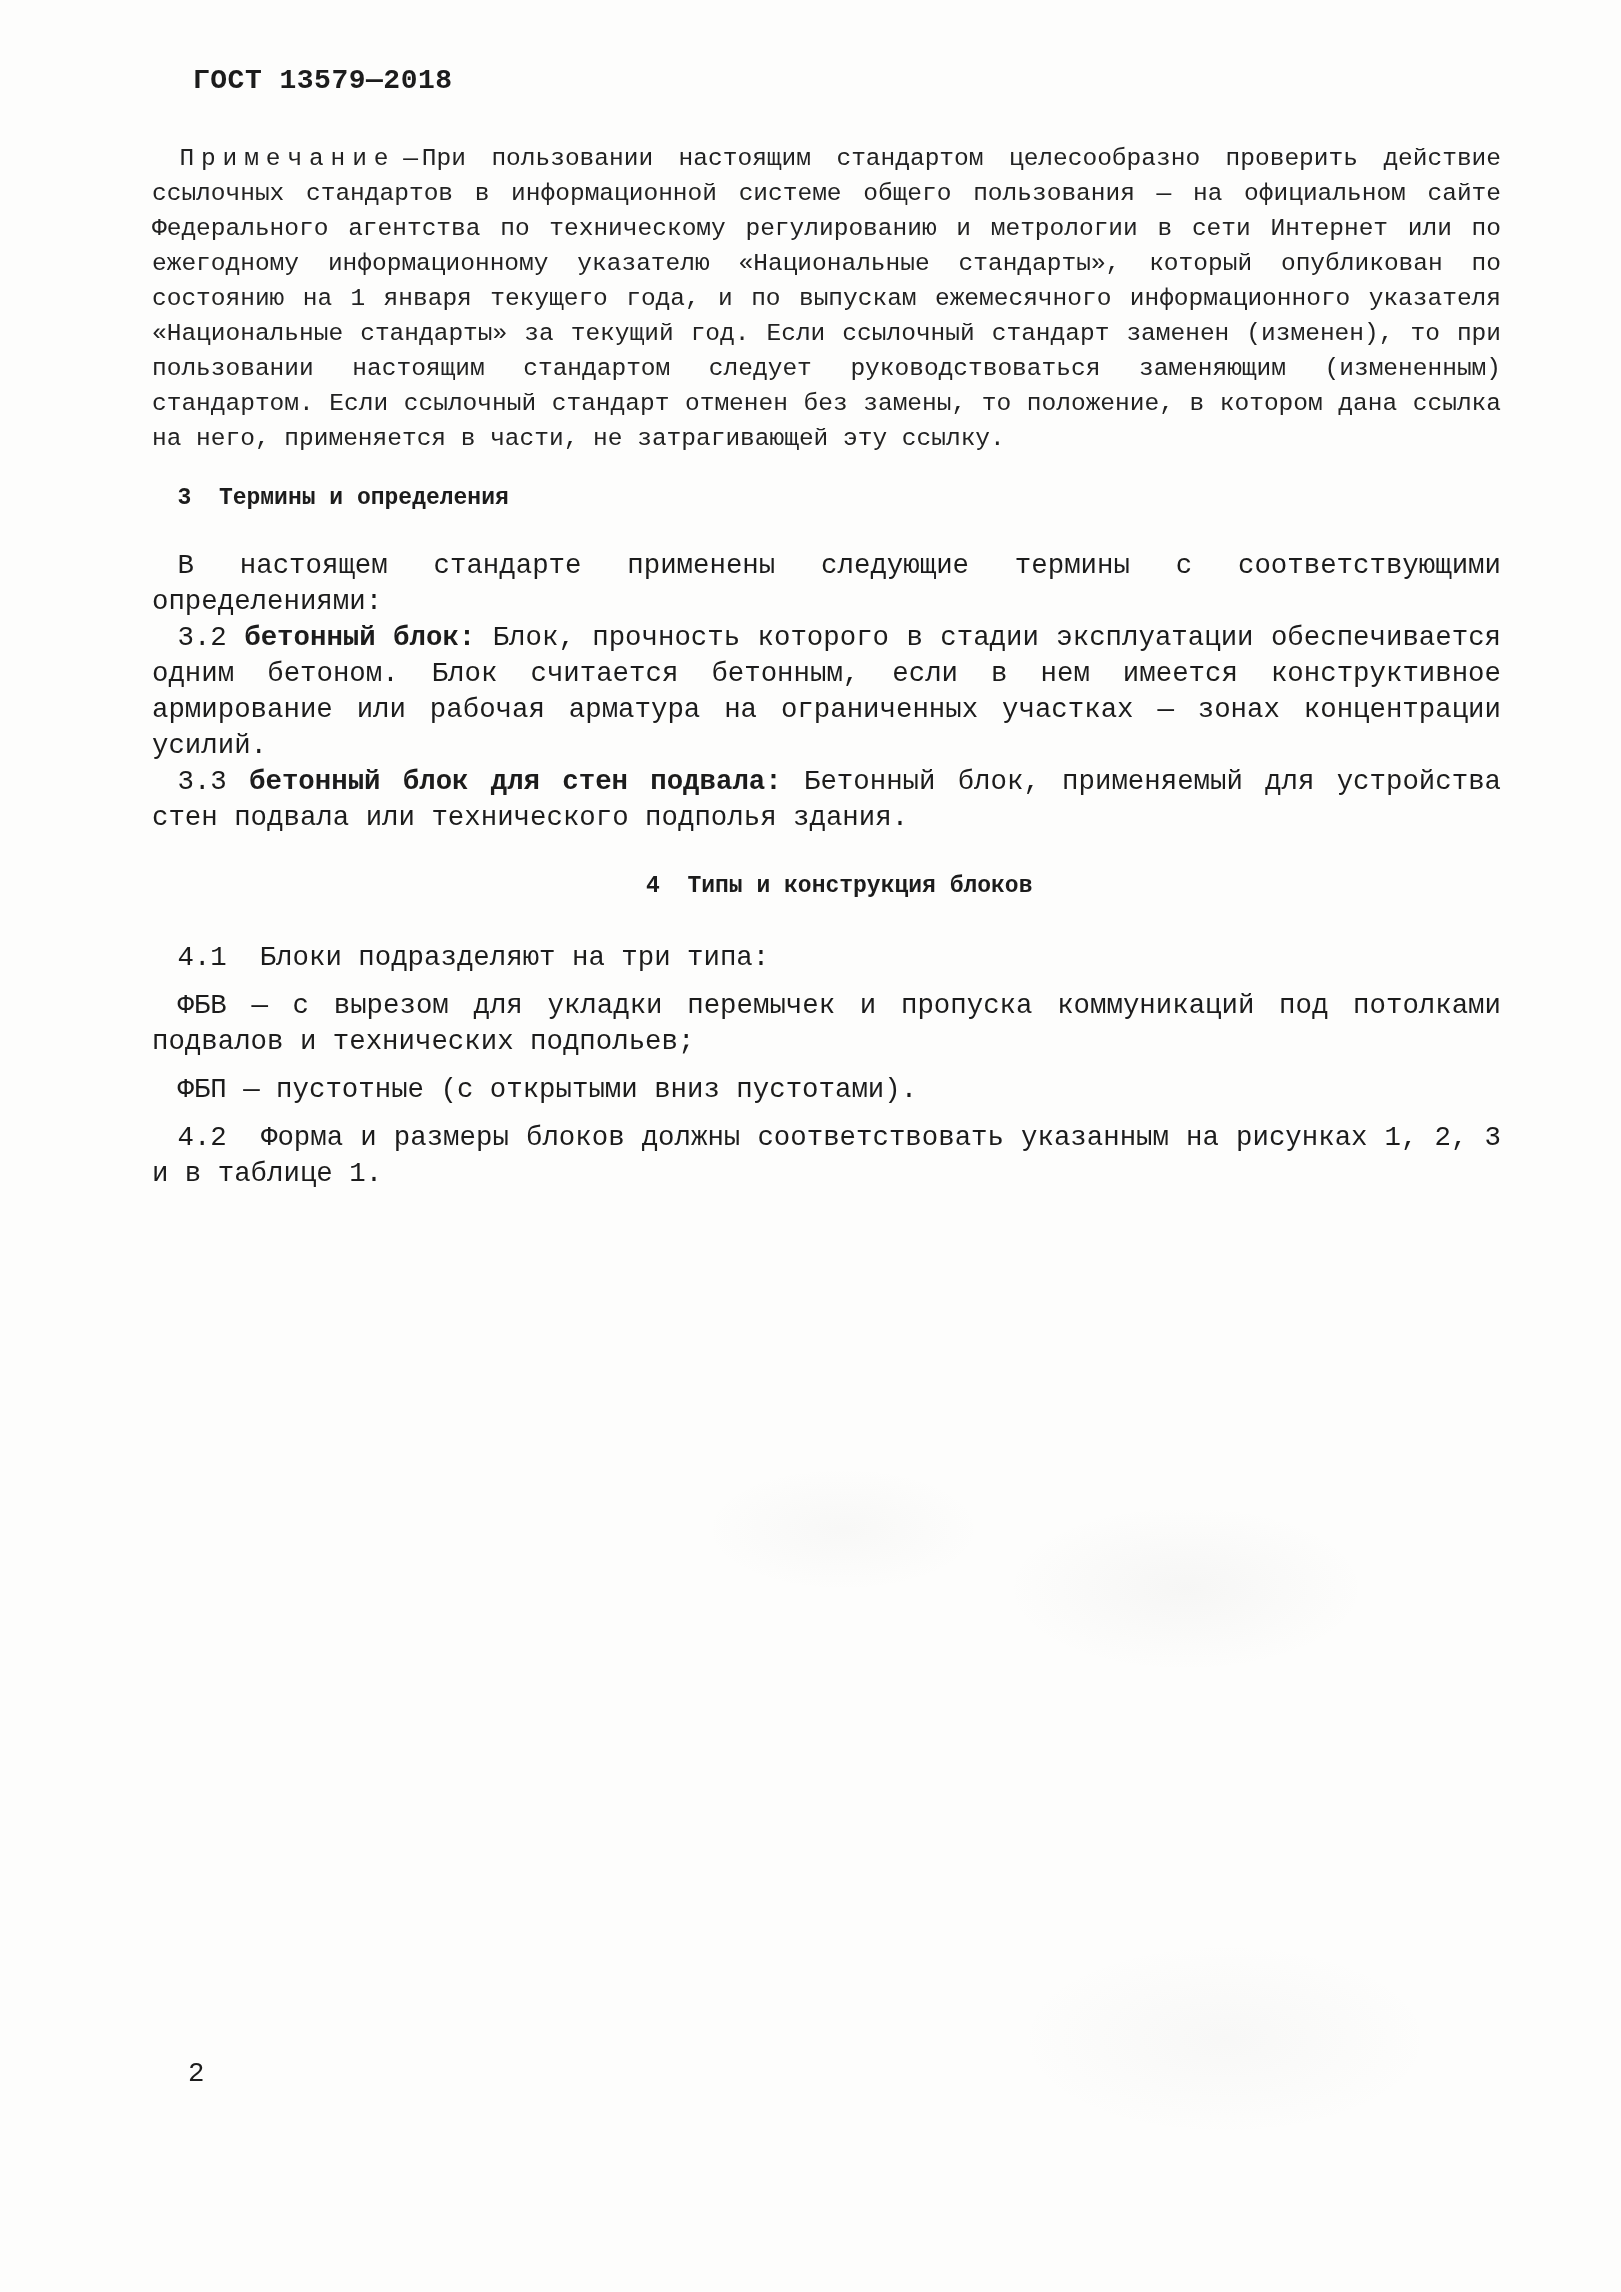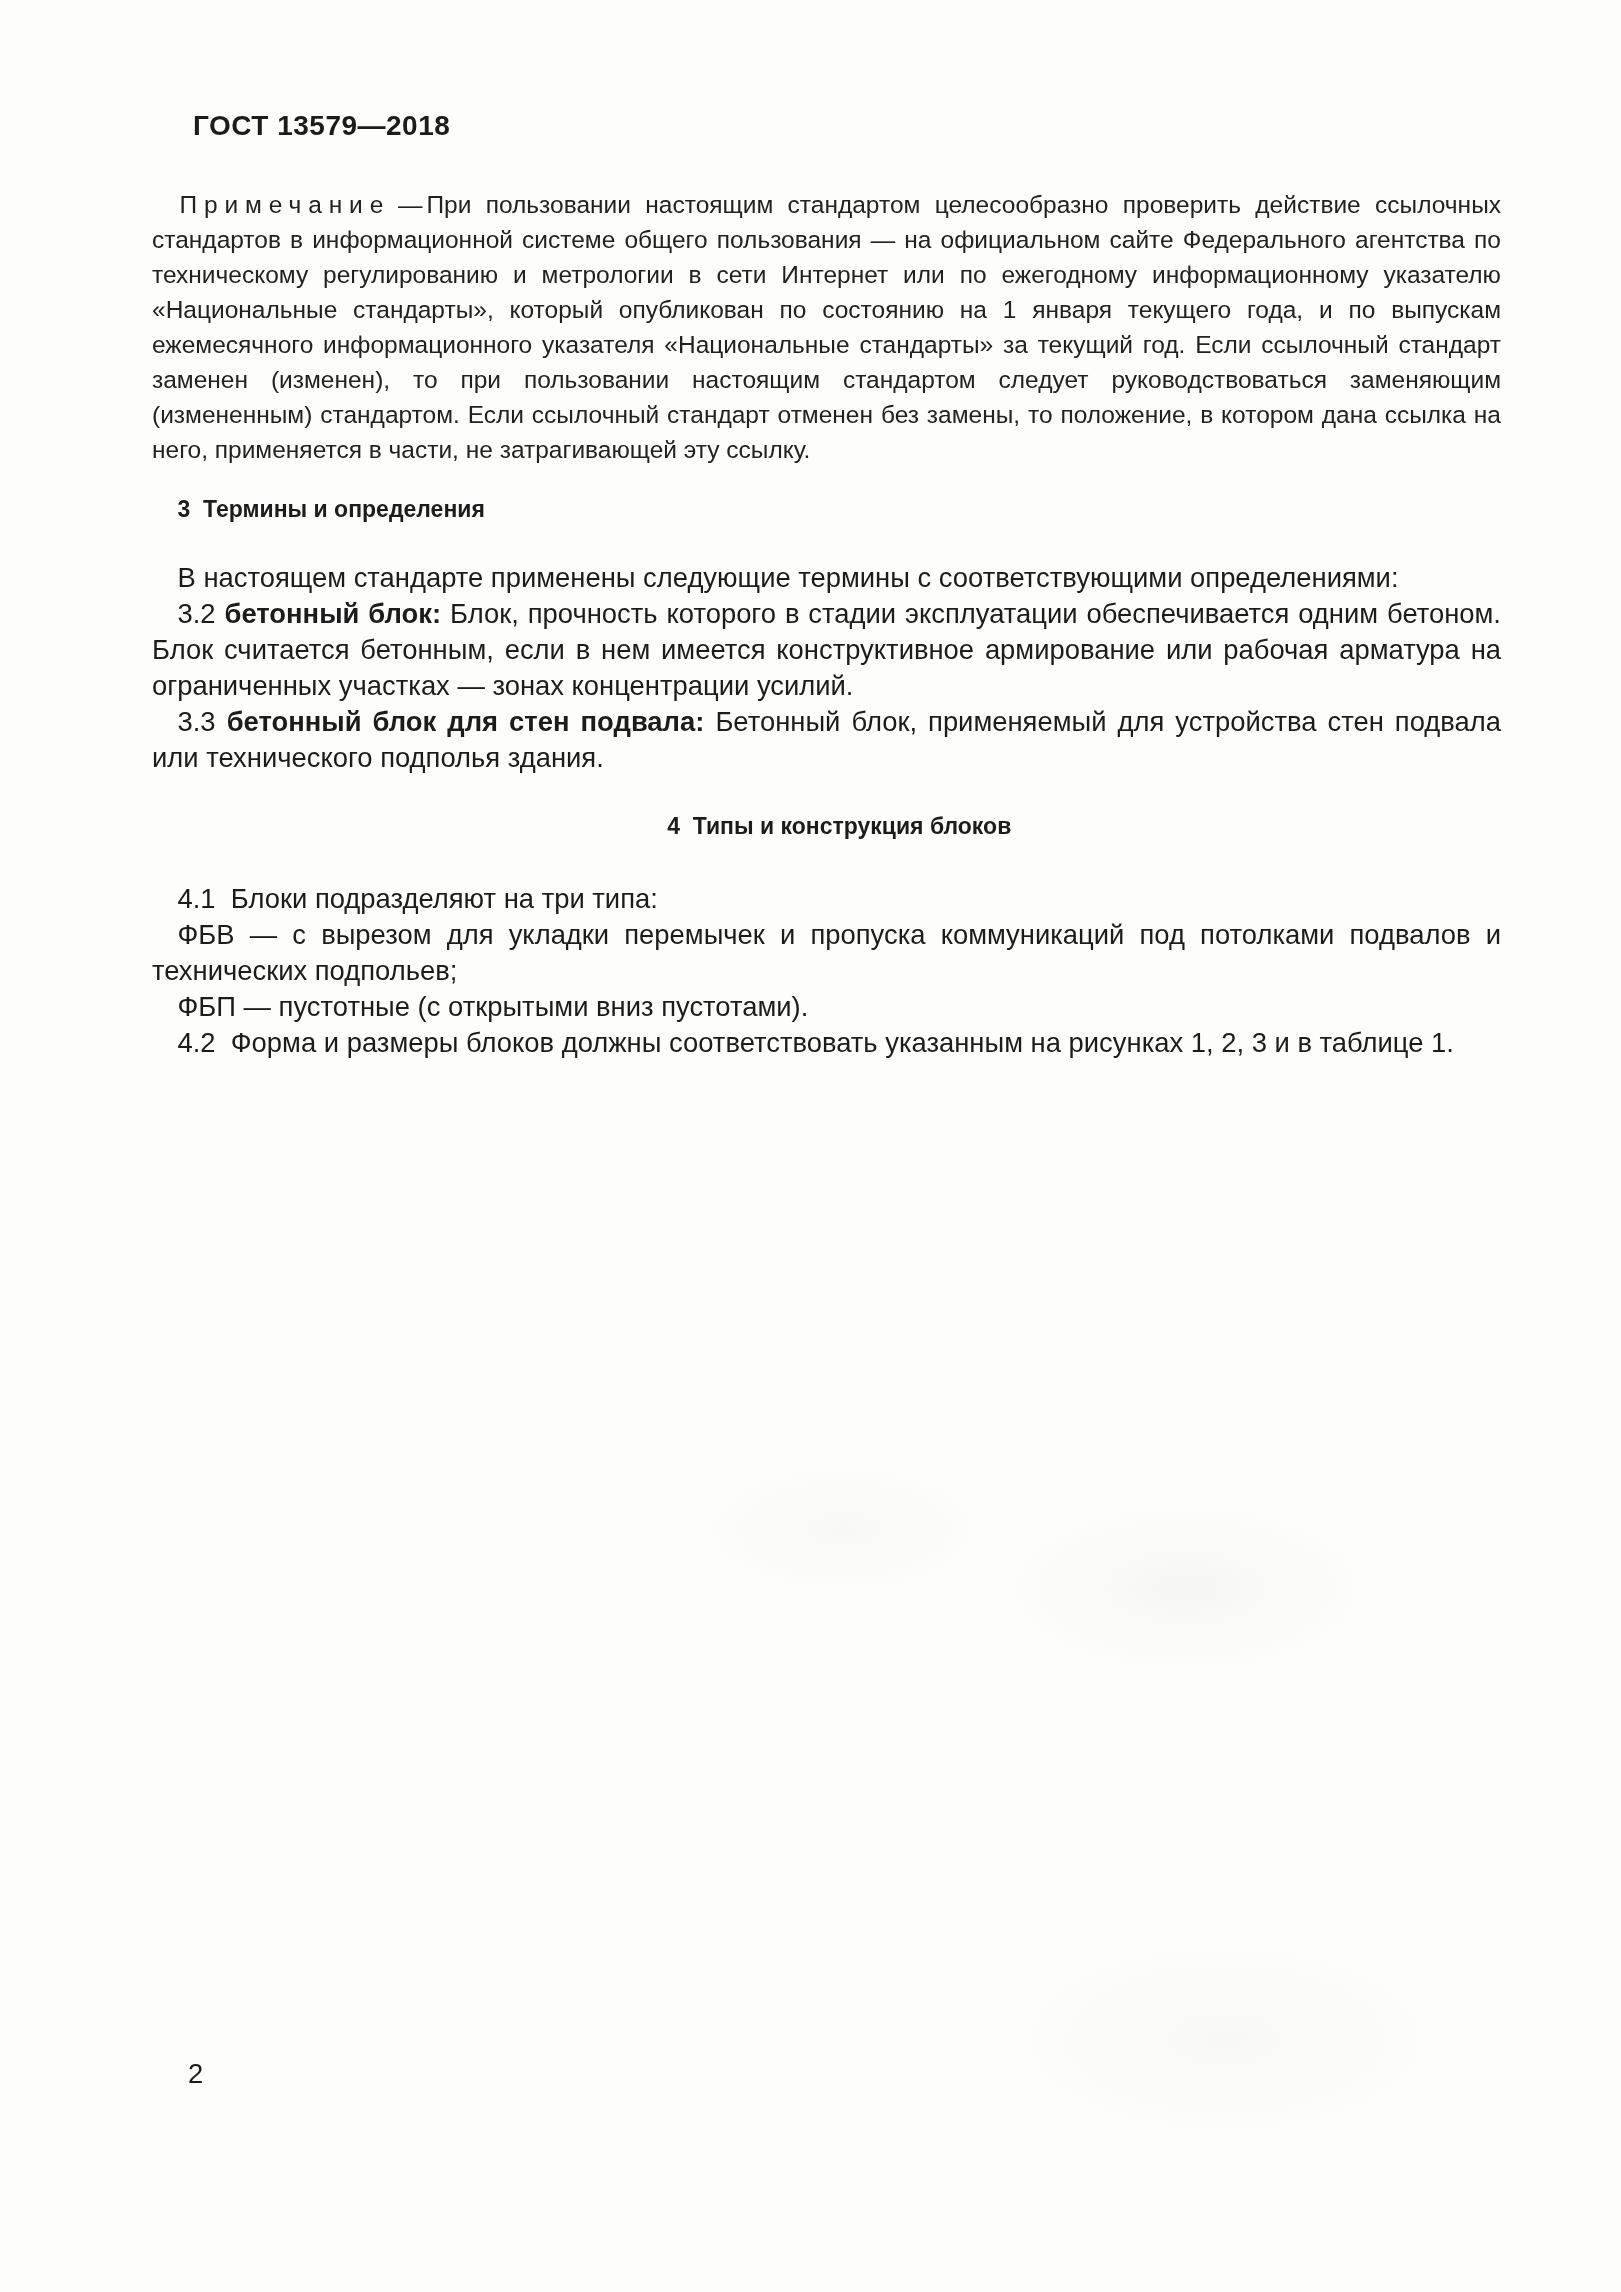--- a/index.html
+++ b/index.html
@@ -11,23 +11,23 @@
     position: relative;
     width: 1621px;
     height: 2293px;
     margin: 0 auto;
     background:
       radial-gradient(ellipse 255px 118px at 1186px 1588px, rgba(120,120,120,0.05), rgba(120,120,120,0) 70%),
       radial-gradient(ellipse 196px 88px at 843px 1529px, rgba(120,120,120,0.04), rgba(120,120,120,0) 70%),
       radial-gradient(ellipse 294px 137px at 1225px 2039px, rgba(120,120,120,0.04), rgba(120,120,120,0) 70%),
       #fdfdfc;
     color: #1c1c1c;
-    font-family: Liberation Sans, sans-serif;
+    font-family: Liberation Mono, monospace;
     box-sizing: border-box;
-    padding: 110px 120px 0 152px;
+    padding: 65px 120px 0 152px;
     overflow: hidden;
   }
   .running-header {
     font-size: 28px;
     font-weight: bold;
     margin-left: 41px;
     letter-spacing: 0.5px;
   }
   .note {
     margin: 45px 0 0 0;
@@ -52,21 +52,21 @@
   }
   .heading-3 { margin-top: 29px; margin-bottom: 37px; }
   .heading-4 { margin-top: 37px; margin-bottom: 41px; text-align: center; }
   .para {
     margin: 0;
     font-size: 27.4px;
     line-height: 36px;
     text-align: justify;
     text-indent: 25.5px;
   }
-  .para-pre { white-space: pre-wrap; }
+  .para-pre { white-space: pre-wrap; margin-top: 12px; }
   b.term { font-weight: bold; }
   .page-number {
     position: absolute;
     left: 188px;
     top: 2058px;
     font-size: 27.4px;
   }
 </style>
 </head>
 <body>

